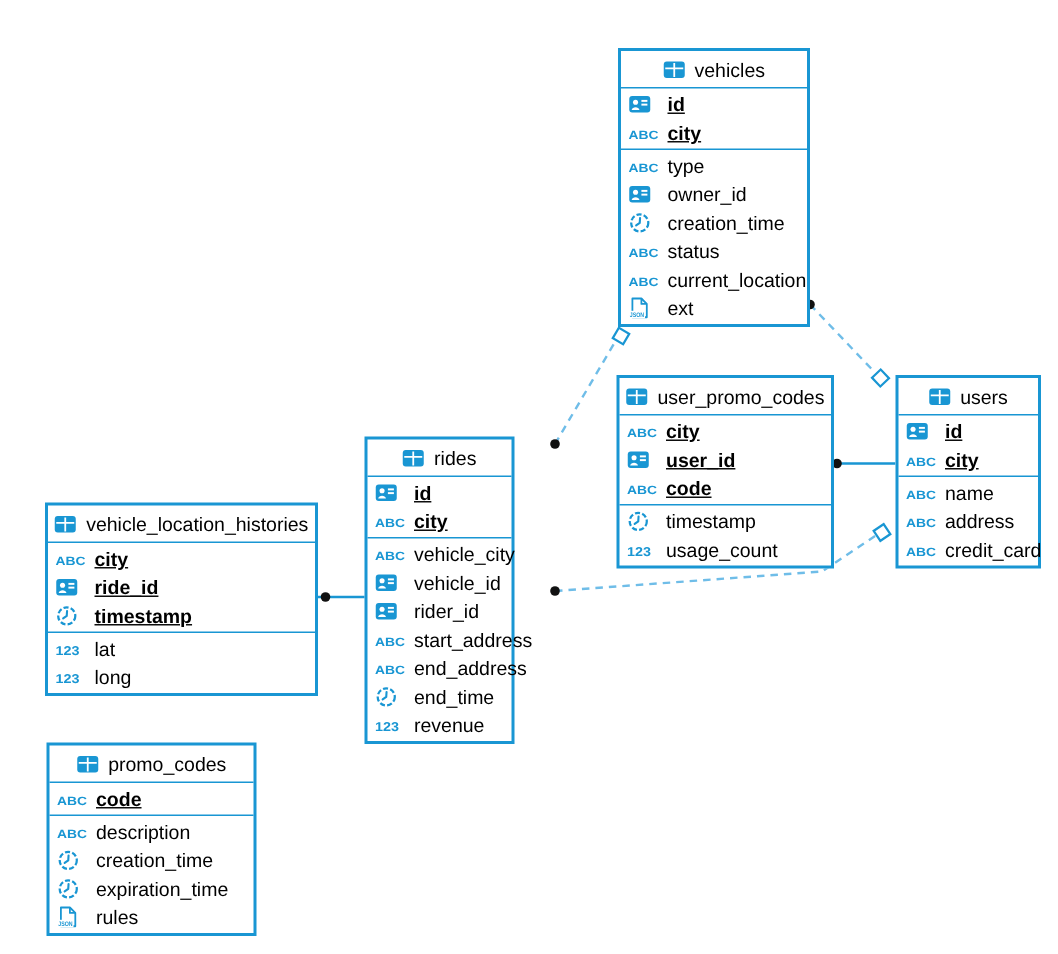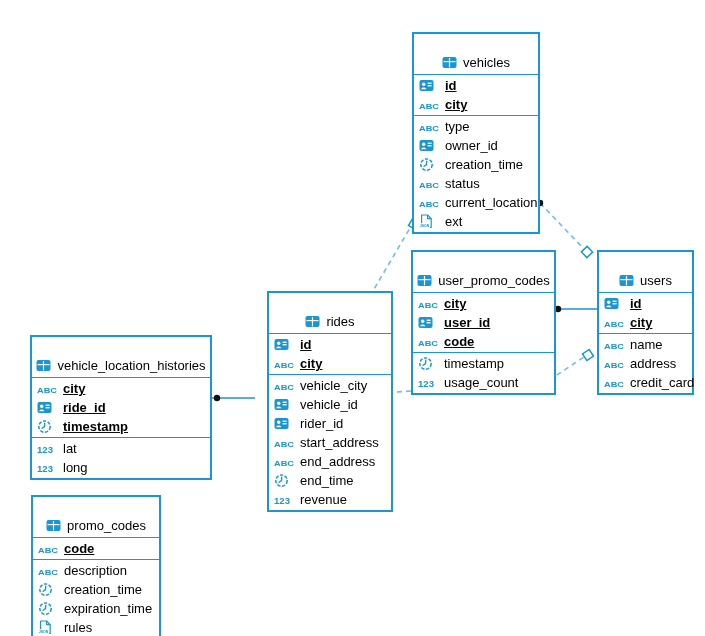--- a/index.html
+++ b/index.html
@@ -23,21 +23,20 @@
     border:2px solid var(--accent);
     color:var(--ink);
   }
   .t-header{
     height:25px;
     display:flex;align-items:center;justify-content:center;gap:6px;
     border-bottom:1px solid var(--accent);
     font-size:13px;font-weight:500;color:#000;
     white-space:nowrap;
     cursor:move;
-    margin-top:16px;
   }
   .t-section{padding:1px 0;}
   .t-section.key{border-bottom:1px solid var(--accent);text-decoration:underline;}
   .t-row{
     height:19px;
     display:flex;align-items:center;gap:5px;
     padding:0 6px 0 5px;
     font-size:13px;color:#000;
     white-space:nowrap;
   }
@@ -278,21 +277,21 @@
         <div class="t-row">
           <span class="icon">
             <svg width="21" height="12" viewBox="0 0 21 12">
               <text x="0" y="9.5" font-family="Liberation Sans,DejaVu Sans,sans-serif" font-size="8" font-weight="700" fill="#1996d3" textLength="20" lengthAdjust="spacingAndGlyphs">ABC</text>
             </svg>
           </span>
           <span class="col-name">credit_card</span>
         </div>
       </div>
     </div>
-    <div class="table-card" style="left: 267px; top: 291px; width: 126px;">
+    <div class="table-card" style="left: 243px; top: 291px; width: 100px;">
       <div class="t-header">
         <span class="icon">
           <svg width="15" height="13" viewBox="0 0 15 13">
             <rect x="0.5" y="1" width="14" height="11" rx="2" fill="#1996d3"></rect>
             <line x1="7.5" y1="2" x2="7.5" y2="11.4" stroke="#fff" stroke-width="1.2"></line>
             <line x1="1.5" y1="5.6" x2="13.5" y2="5.6" stroke="#fff" stroke-width="1.2"></line>
           </svg>
         </span>
         <span>rides</span>
       </div>
@@ -440,21 +439,21 @@
         <div class="t-row">
           <span class="icon">
             <svg width="19" height="12" viewBox="0 0 19 12">
               <text x="0" y="9.5" font-family="Liberation Sans,DejaVu Sans,sans-serif" font-size="8.5" font-weight="600" fill="#1996d3" textLength="16" lengthAdjust="spacingAndGlyphs">123</text>
             </svg>
           </span>
           <span class="col-name">long</span>
         </div>
       </div>
     </div>
-    <div class="table-card" style="left: 31px; top: 495px; width: 130px;">
+    <div class="table-card" style="left: 31px; top: 495px; width: 140px;">
       <div class="t-header">
         <span class="icon">
           <svg width="15" height="13" viewBox="0 0 15 13">
             <rect x="0.5" y="1" width="14" height="11" rx="2" fill="#1996d3"></rect>
             <line x1="7.5" y1="2" x2="7.5" y2="11.4" stroke="#fff" stroke-width="1.2"></line>
             <line x1="1.5" y1="5.6" x2="13.5" y2="5.6" stroke="#fff" stroke-width="1.2"></line>
           </svg>
         </span>
         <span>promo_codes</span>
       </div>

